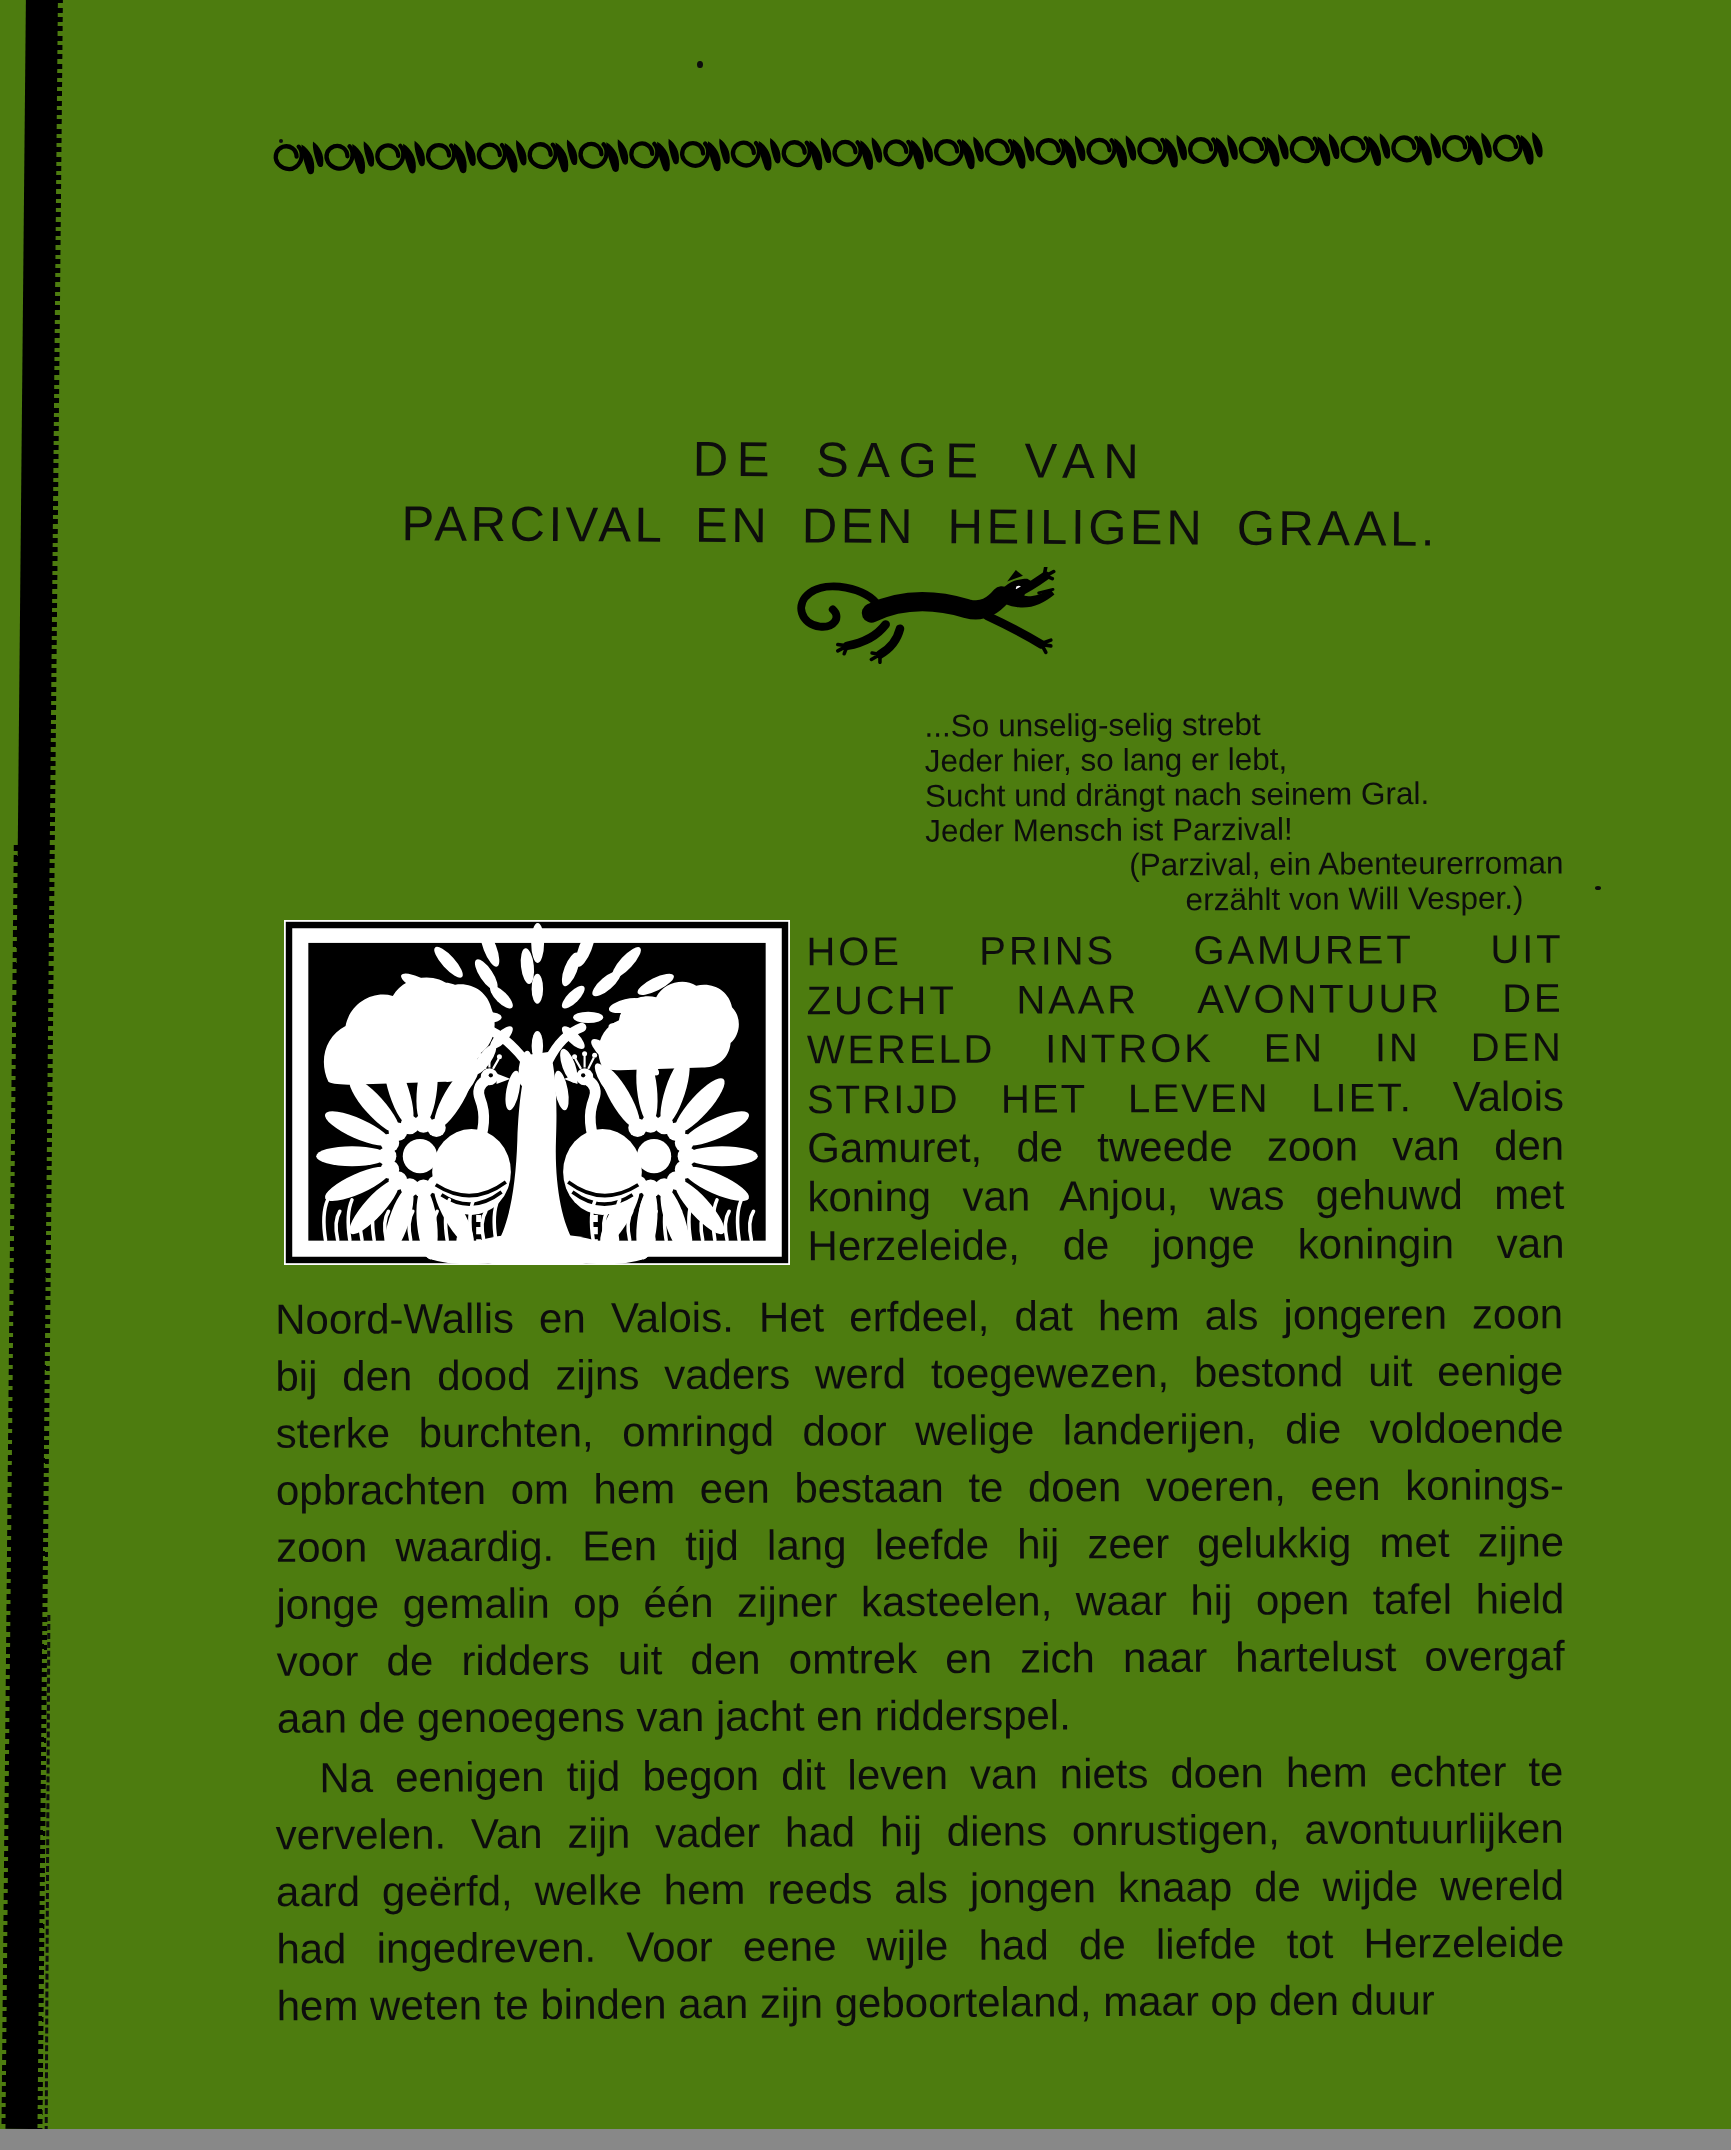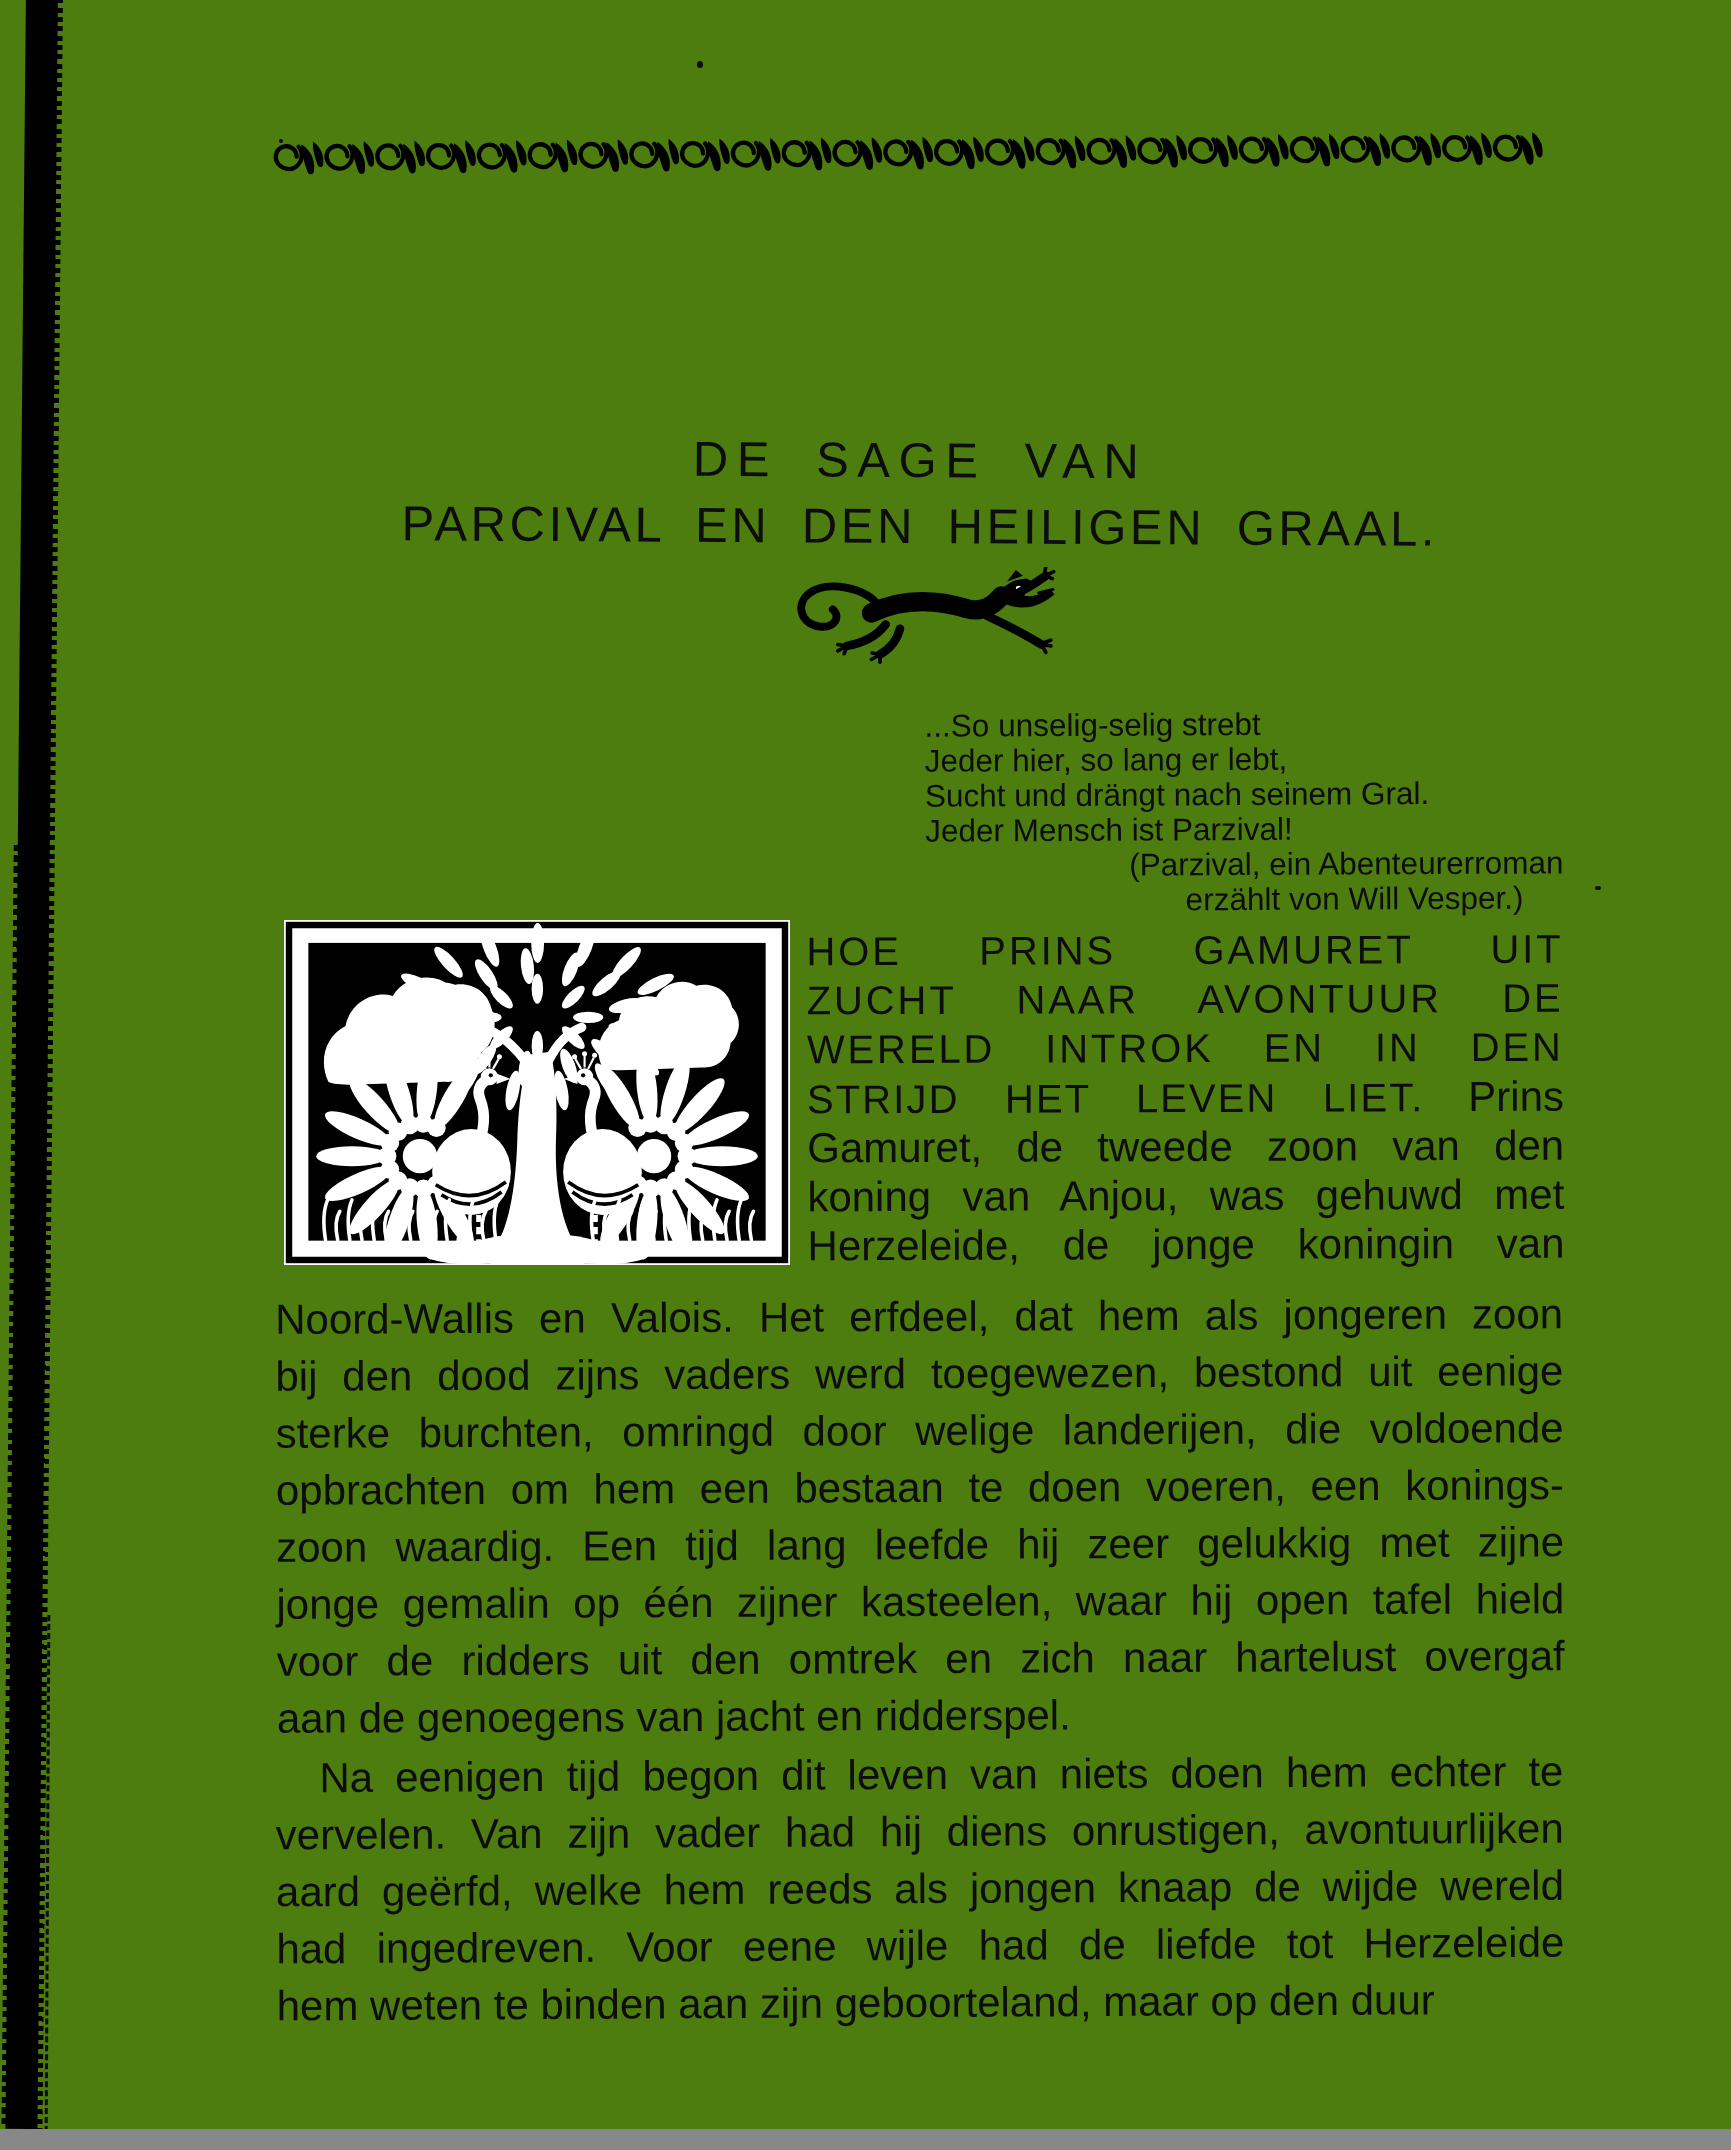--- a/index.html
+++ b/index.html
@@ -257,21 +257,21 @@
           <path d="M636,447 C632,421.8 634,402.2 639,391" stroke="#fff" stroke-width="5" fill="none" stroke-linecap="round"></path>
           <path d="M653,447 C649,429 651,415 656,407" stroke="#fff" stroke-width="5" fill="none" stroke-linecap="round"></path>
         </g>
     </svg>
   </div>
 
   <div class="abs rightcol">
     <div class="rline caps">HOE PRINS GAMURET UIT</div>
     <div class="rline caps">ZUCHT NAAR AVONTUUR DE</div>
     <div class="rline caps">WERELD INTROK EN IN DEN</div>
-    <div class="rline"><span class="caps capstight">STRIJD HET LEVEN LIET.</span> <span>Prins</span></div>
+    <div class="rline"><span class="caps capstight">STRIJD HET LEVEN LIET.</span> <span>Valois</span></div>
     <div class="rline">Gamuret, de tweede zoon van den</div>
     <div class="rline">koning van Anjou, was gehuwd met</div>
     <div class="rline">Herzeleide, de jonge koningin van</div>
   </div>
 
   <div class="abs para1">
     <div class="bodyline">Noord-Wallis en Valois. Het erfdeel, dat hem als jongeren zoon</div>
     <div class="bodyline">bij den dood zijns vaders werd toegewezen, bestond uit eenige</div>
     <div class="bodyline">sterke burchten, omringd door welige landerijen, die voldoende</div>
     <div class="bodyline">opbrachten om hem een bestaan te doen voeren, een konings-</div>

